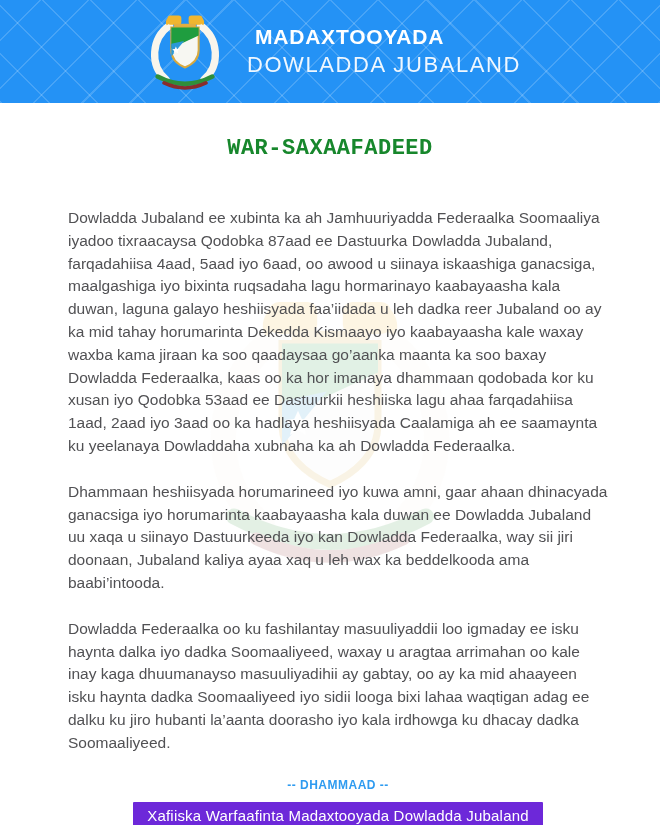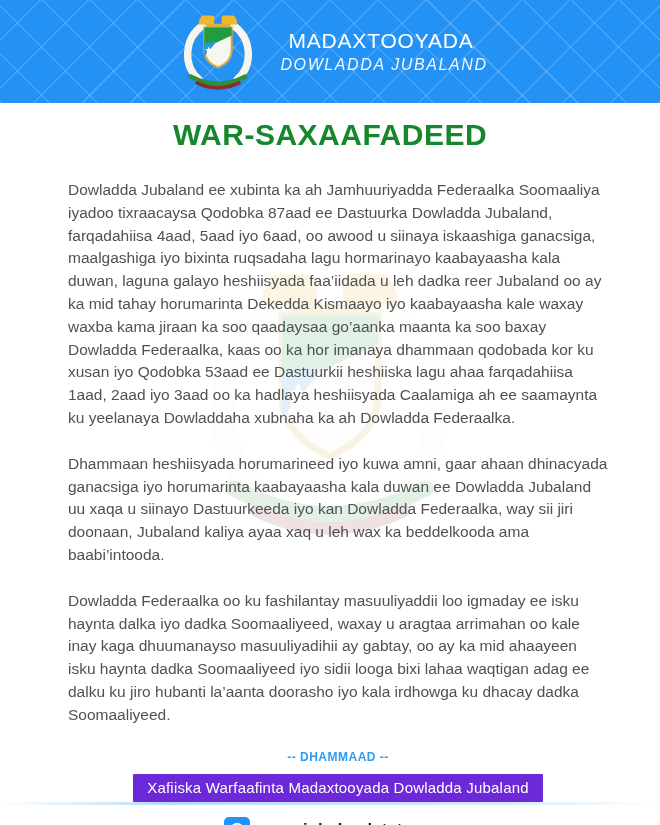--- a/index.html
+++ b/index.html
@@ -16,27 +16,27 @@
   .header{
     height:103px;flex:0 0 103px;
     background-color:#2492f5;
     background-image:
       repeating-linear-gradient(45deg, rgba(255,255,255,.16) 0 1.5px, transparent 1.5px 34px),
       repeating-linear-gradient(-45deg, rgba(255,255,255,.16) 0 1.5px, transparent 1.5px 34px);
     display:flex;align-items:center;justify-content:center;gap:16px;
   }
   .logo{width:92px;height:82px;display:block;}
   .header-text{display:flex;flex-direction:column;line-height:1.15;}
-  .org-line1{color:#ffffff;font-weight:normal;font-size:21px;letter-spacing:.8px;padding-left:8px;}
-  .org-line2{color:rgba(255,255,255,.93);font-weight:400;font-size:16px;letter-spacing:1.6px;margin-top:3px;font-style:italic;}
+  .org-line1{color:#ffffff;font-weight:bold;font-size:21px;letter-spacing:.8px;padding-left:8px;}
+  .org-line2{color:rgba(255,255,255,.93);font-weight:400;font-size:22px;letter-spacing:1.6px;margin-top:3px;}
   
   .title-wrap{text-align:center;padding-top:15px;}
   .press-title{
-    color:#17872c;font-size:30px;font-weight:bold;letter-spacing:.5px;
-    margin:0;line-height:34px;
+    color:#17872c;font-size:22px;font-weight:bold;letter-spacing:.5px;
+    margin:14px;line-height:34px;font-family:Liberation Mono, monospace;
   }
   .divider-top{
     height:3px;margin-top:10px;
     background:linear-gradient(90deg,#eaf4fe 0%,#2196f3 30%,#2b99f4 70%,#eaf4fe 100%);
   }
   
   .doc-body{
     position:relative;
     padding:17px 52px 0 68px;
   }

